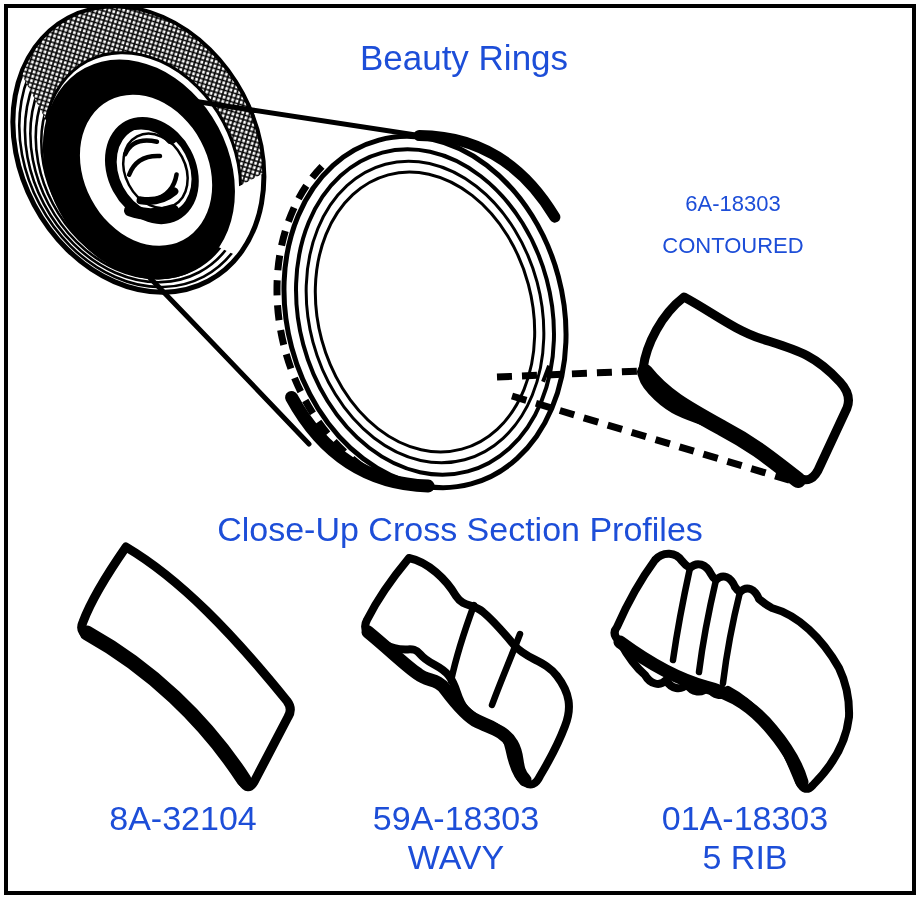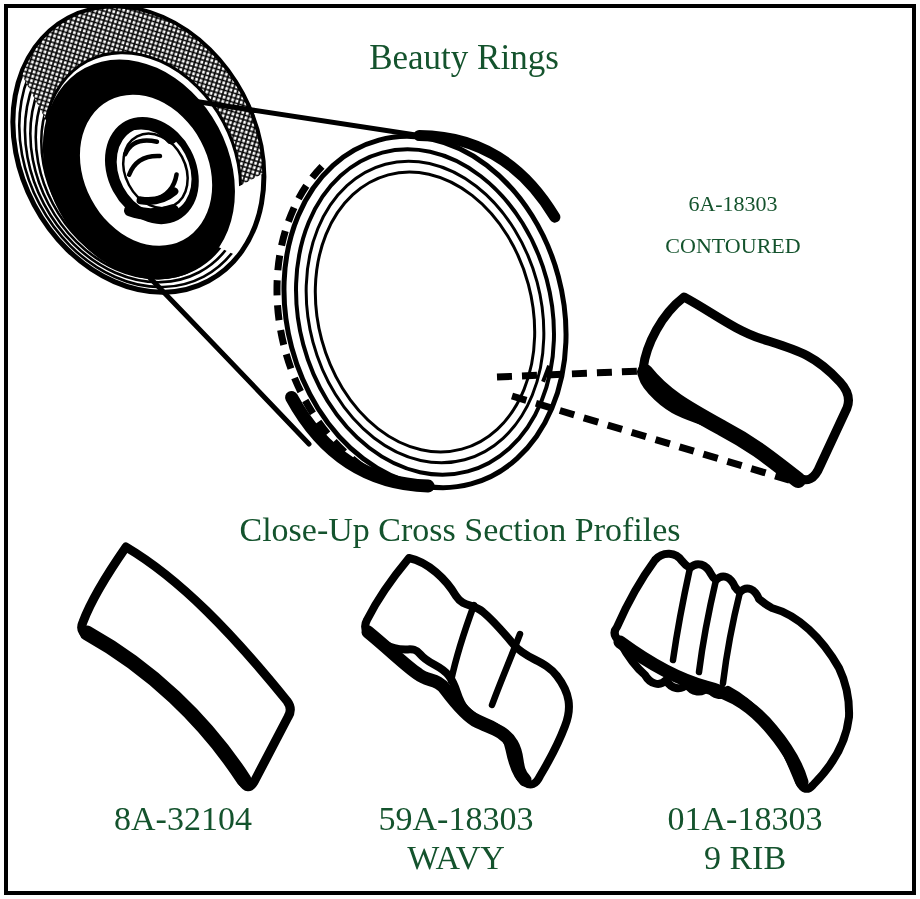--- a/index.html
+++ b/index.html
@@ -1,21 +1,21 @@
 <!DOCTYPE html>
 <html><head>
 <meta charset="utf-8">
 <style>
   html,body{margin:0;padding:0;background:#ffffff;}
   .figure{position:relative;width:920px;height:899px;background:#ffffff;overflow:hidden;
           font-family:"Liberation Sans", sans-serif;color:#000;}
   .frame{position:absolute;left:4px;top:4px;right:4px;bottom:4px;border:4px solid #000;}
   .art{position:absolute;left:0;top:0;width:920px;height:899px;}
-  .lbl{position:absolute;text-align:center;color:#14532d;line-height:1.16;
-       font-family:Liberation Serif, serif;white-space:nowrap;}
+  .lbl{position:absolute;text-align:center;color:#1d4ed8;line-height:1.16;
+       font-family:Liberation Sans, sans-serif;white-space:nowrap;}
   .title{left:264px;top:38px;width:400px;font-size:35px;}
   .callout{left:593px;top:183px;width:280px;font-size:22px;line-height:42px;}
   .subtitle{left:160px;top:510px;width:600px;font-size:34px;text-align:center;}
   .plabel{top:799px;font-size:34px;line-height:39px;}
   .plabel.p0{left:58px;width:250px;}
   .plabel.p1{left:331px;width:250px;}
   .plabel.p2{left:620px;width:250px;}
 </style>
 </head>
 <body>
@@ -163,17 +163,17 @@
 
   <div class="lbl plabel p0">
     <div>8A-32104</div>
   </div>
   <div class="lbl plabel p1">
     <div>59A-18303</div>
     <div>WAVY</div>
   </div>
   <div class="lbl plabel p2">
     <div>01A-18303</div>
-    <div>9 RIB</div>
+    <div>5 RIB</div>
   </div>
 
   <div class="frame"></div>
 </div>
 
 </body></html>

